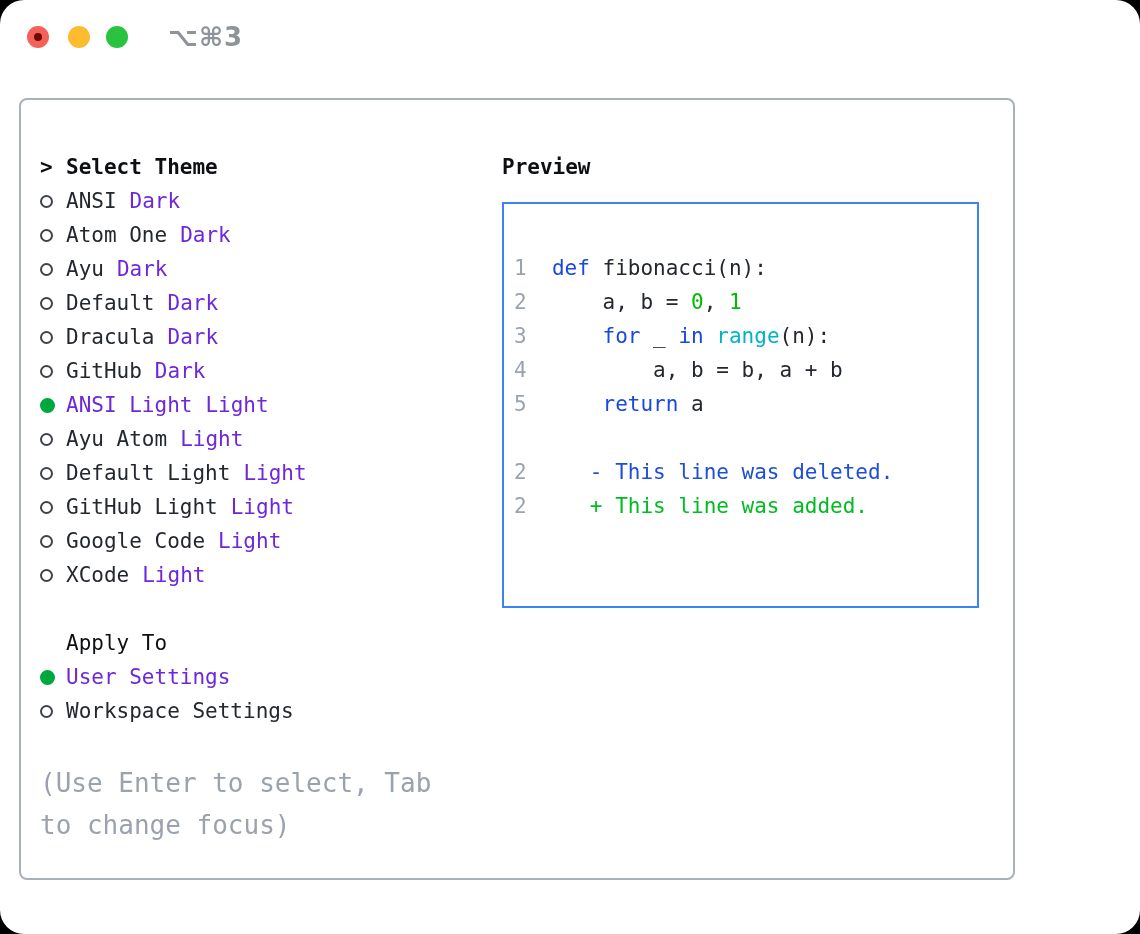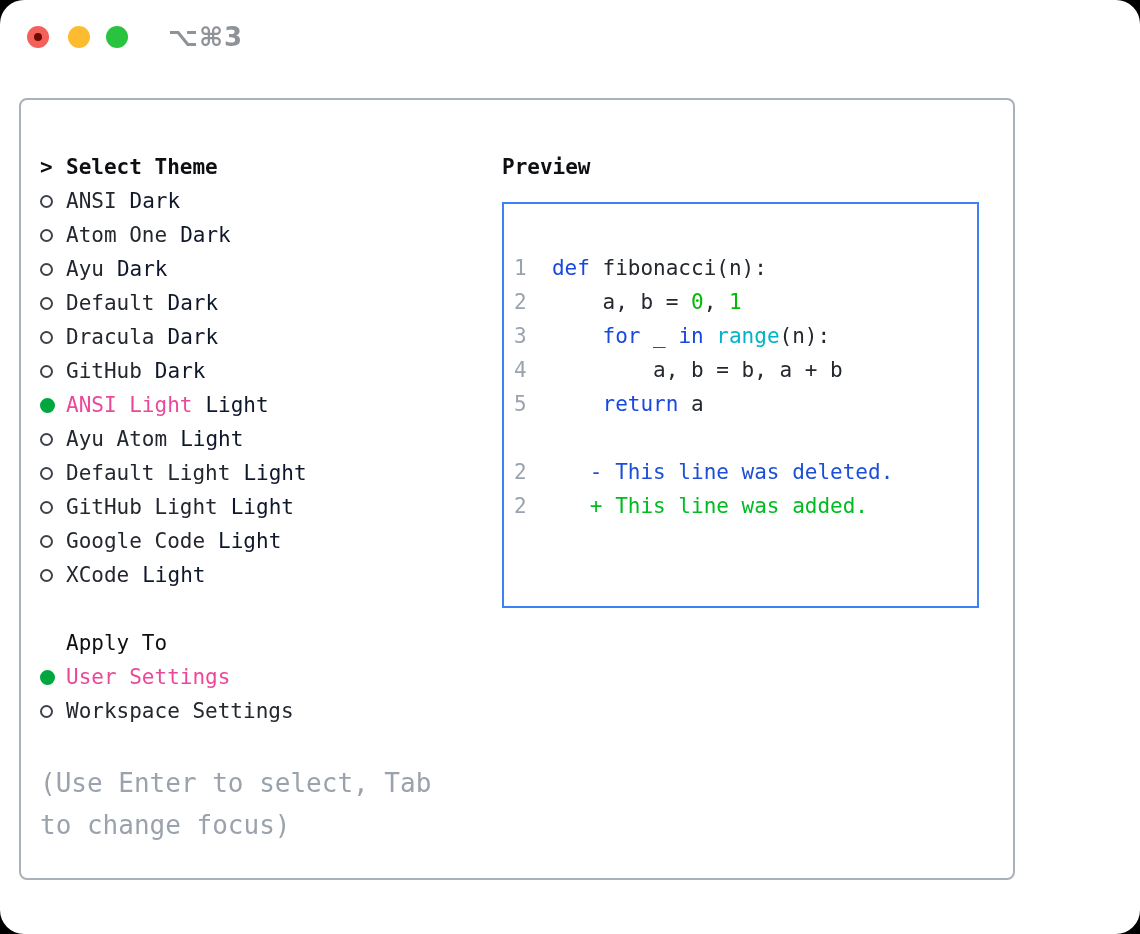--- a/index.html
+++ b/index.html
@@ -32,23 +32,23 @@
   .left-col  { position:absolute; left:19px; top:50px; width:440px; }
   .right-col { position:absolute; left:481px; top:50px; width:477px; }
 
   .row { display:flex; align-items:center; height:34px; white-space:pre;
          font-size:21px; color:#23272e; }
   .marker { display:inline-flex; align-items:center; width:26px; flex:0 0 26px; }
   .chevron { font-weight:700; color:#0d0f12; }
   .title   { font-weight:700; color:#0d0f12; }
   .circle  { width:13px; height:13px; border:2px solid #3e434b; border-radius:50%; }
   .item .name { color:#23272e; }
-  .item .tag  { color:#0f172a; margin-left:13px; }
+  .item .tag  { color:#6d28d9; margin-left:13px; }
   .item.selected .circle { width:15px; height:15px; background:#00a63e; border-color:#00a63e; }
-  .item.selected .name   { color:#ec4899; }
+  .item.selected .name   { color:#6d28d9; }
 
   .apply-block { margin-top:34px; }
   .apply-title { color:#0d0f12; }
 
   .hint { margin-top:34px; width:400px; font-size:26px; line-height:42px;
           color:#9aa3ad; white-space:normal; }
 
   
   .preview-title-row { height:34px; display:flex; align-items:center; }
   .preview-title { font-size:21px; font-weight:700; color:#0d0f12; }

